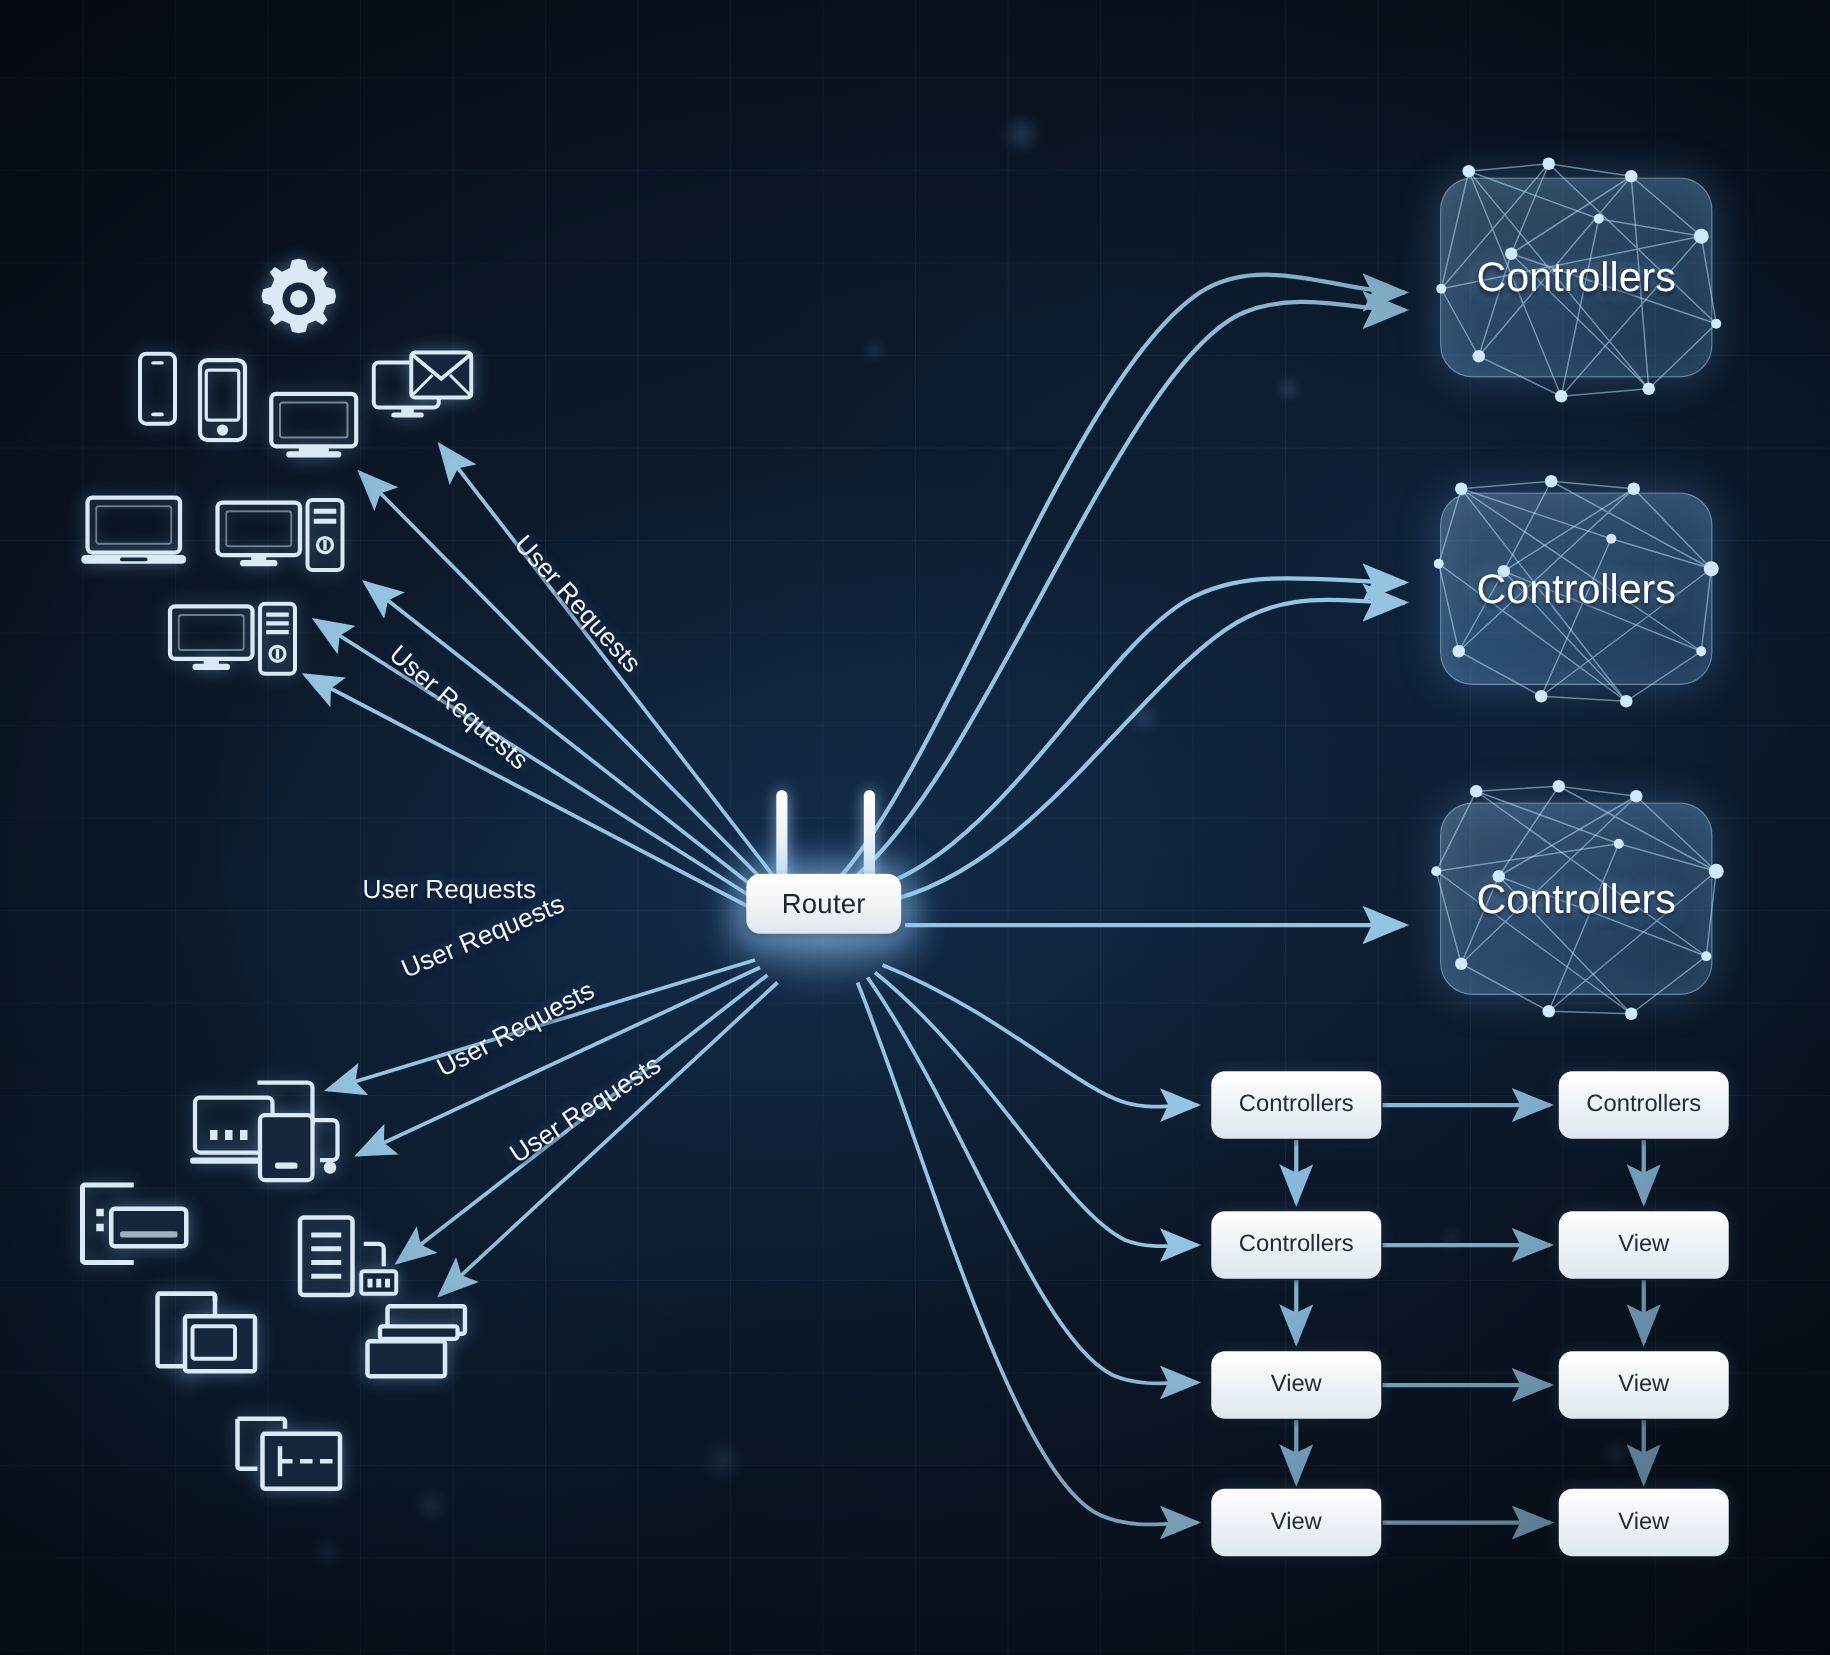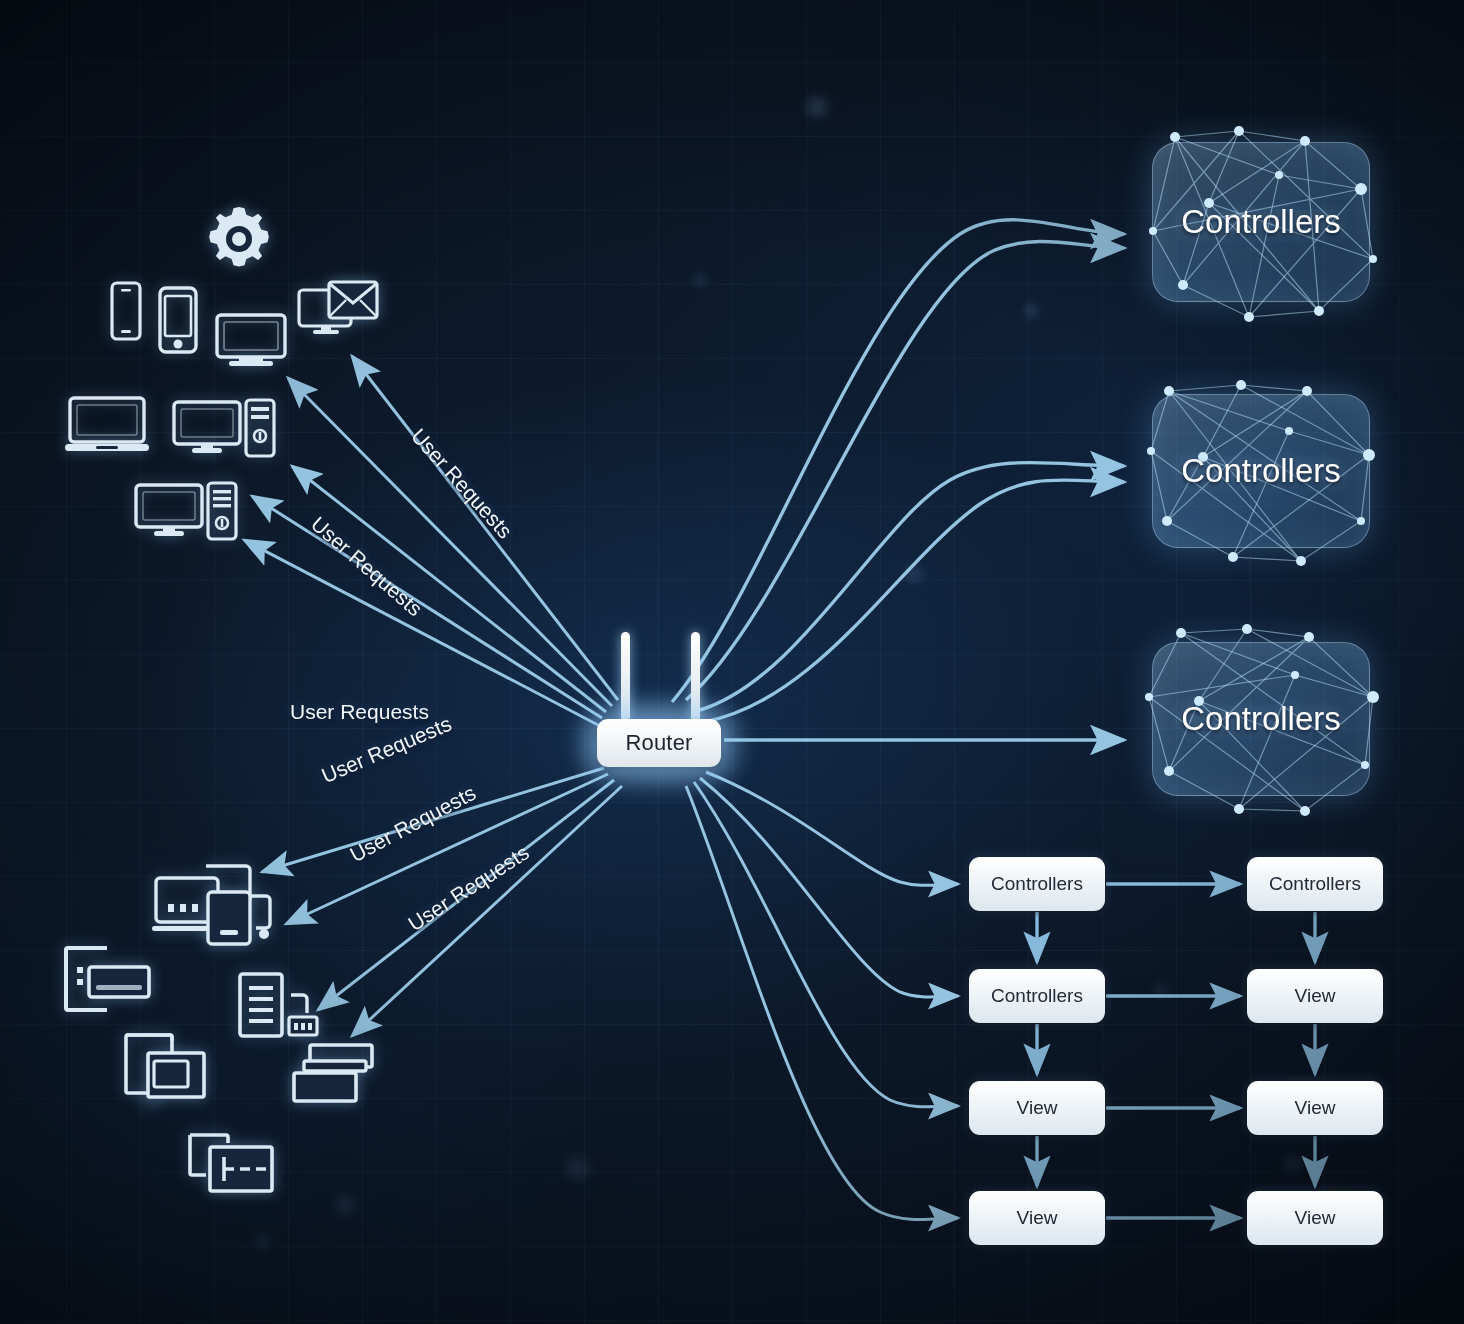--- a/index.html
+++ b/index.html
@@ -17,21 +17,21 @@
       linear-gradient(to right, rgba(120,170,220,.065) 1px, transparent 1px),
       linear-gradient(to bottom, rgba(120,170,220,.055) 1px, transparent 1px);
     background-size:74px 74px;background-position:-8px -12px;pointer-events:none;}
   .vignette{position:absolute;inset:0;pointer-events:none;
     background:radial-gradient(ellipse 1100px 900px at 50% 50%, rgba(0,0,0,0) 45%, rgba(0,0,0,.55) 100%);}
   .bokeh{position:absolute;border-radius:50%;pointer-events:none;
     background:radial-gradient(circle, rgba(150,200,255,.45), rgba(120,180,255,0) 70%);filter:blur(3px);}
   svg.layer{position:absolute;left:0;top:0;width:1464px;height:1324px;overflow:visible;}
 
   
-  .router{position:absolute;left:597px;top:719px;width:124px;height:48px;border-radius:11px;
+  .router{position:absolute;left:597px;top:699px;width:124px;height:48px;border-radius:11px;
     background:linear-gradient(180deg,#ffffff 0%,#f3f6f8 45%,#dfe6ec 100%);
     box-shadow:0 0 26px 10px rgba(150,205,255,.55),0 2px 5px rgba(0,0,0,.5);
     display:flex;align-items:center;justify-content:center;z-index:6;}
   .router span{font-size:22px;color:#1c2430;letter-spacing:.2px;}
   .ant{position:absolute;width:9px;border-radius:5px;z-index:5;
     background:linear-gradient(180deg,#ffffff,#d7e2ea);box-shadow:0 0 12px rgba(170,215,255,.7);}
   .routerglow{position:absolute;left:565px;top:690px;width:190px;height:110px;border-radius:50%;
     background:radial-gradient(ellipse, rgba(150,205,255,.40), rgba(120,180,255,0) 70%);
     filter:blur(9px);z-index:4;pointer-events:none;}
 

